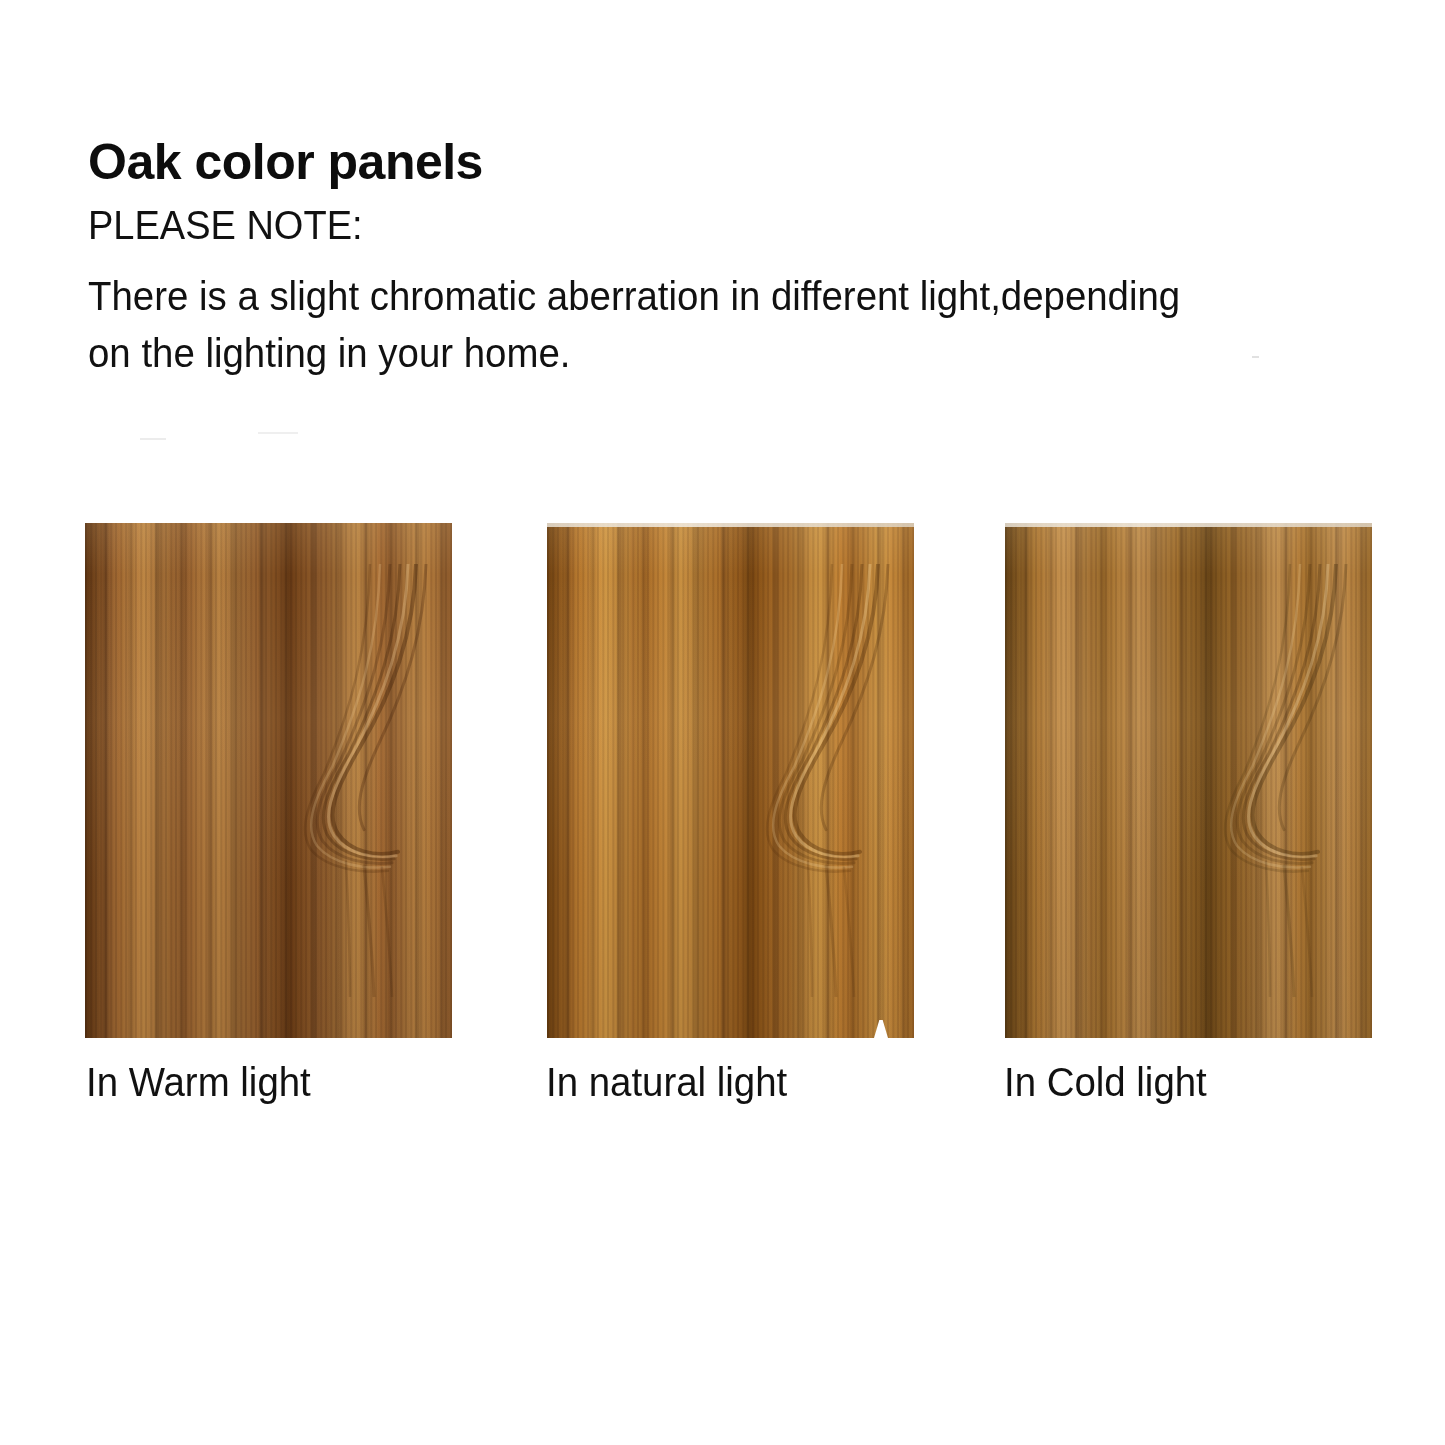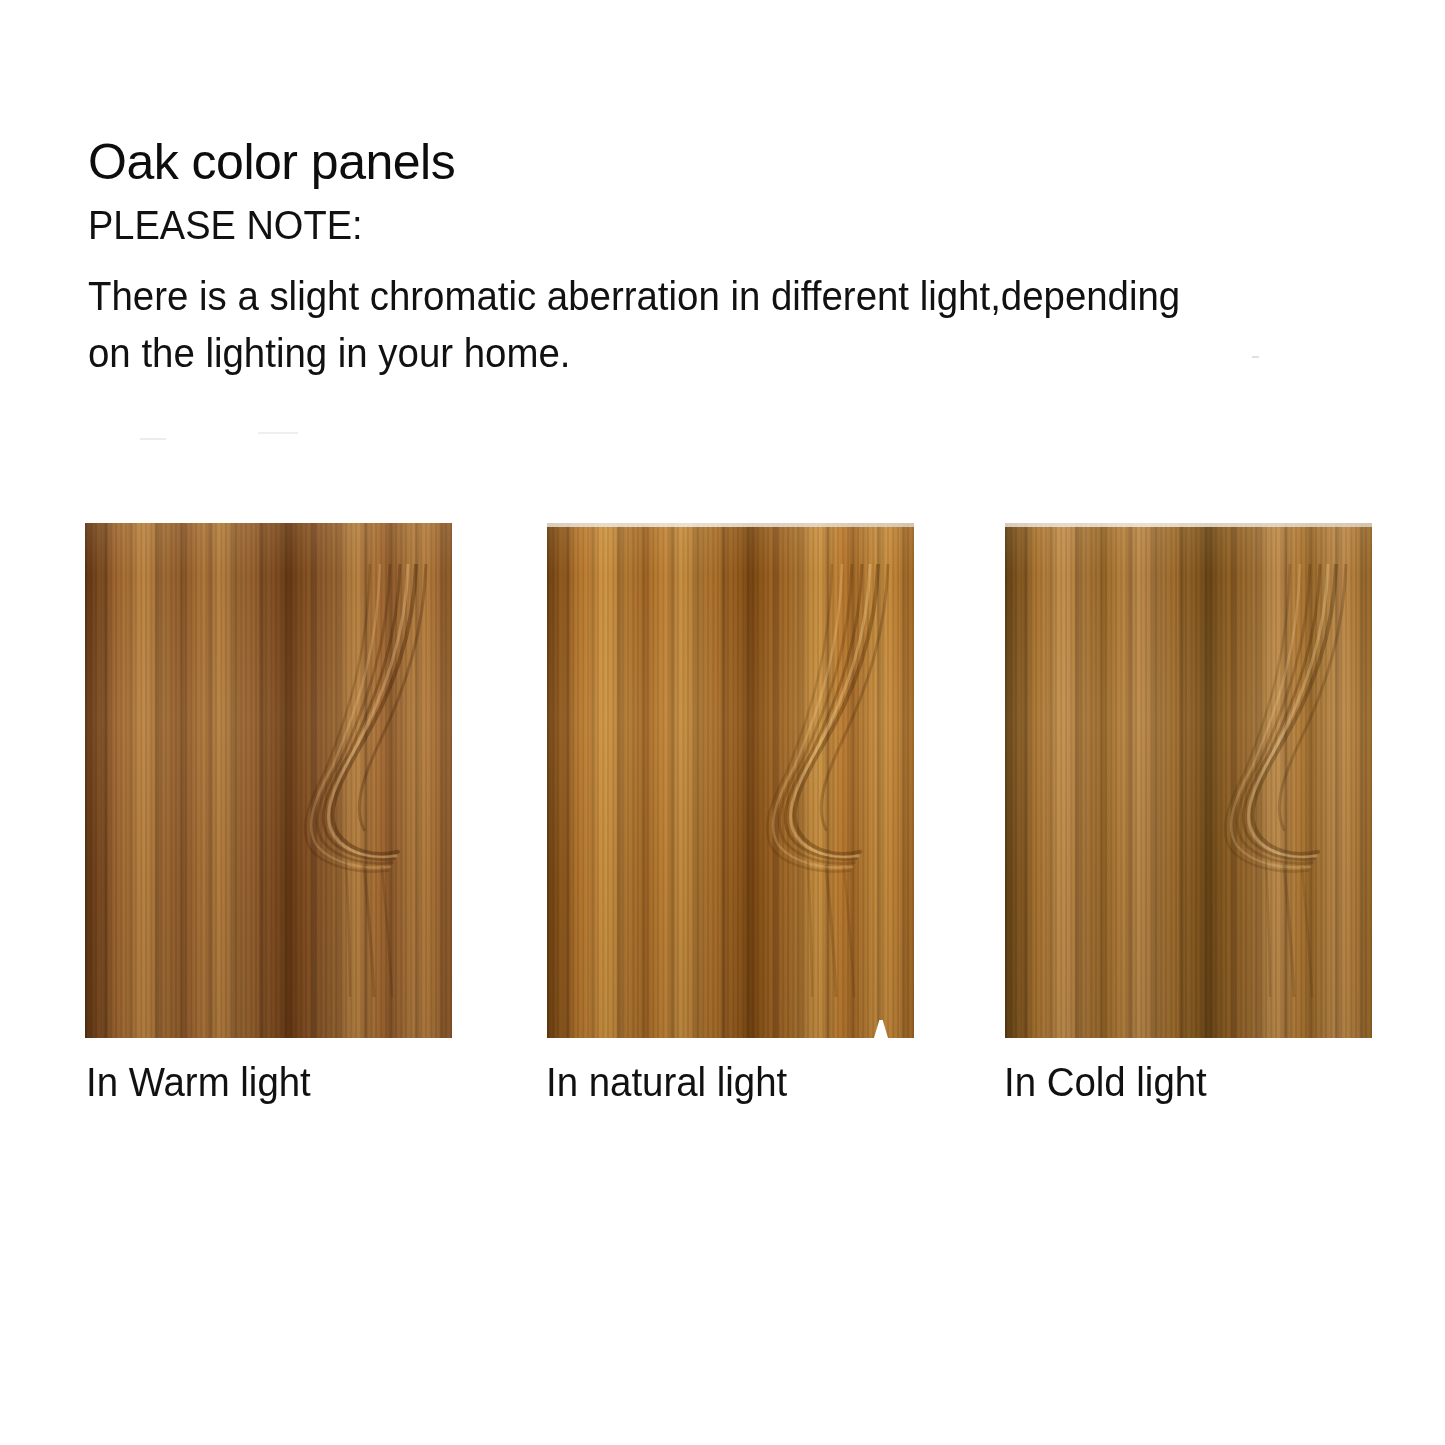--- a/index.html
+++ b/index.html
@@ -10,21 +10,21 @@
     font-family:"Liberation Sans","DejaVu Sans",sans-serif;
     overflow:hidden;
     position:relative;
     -webkit-font-smoothing:antialiased;
   }
   .page{position:absolute;inset:0;}
 
   
   .title{
     position:absolute;left:88px;top:100px;
-    font-size:50px;font-weight:normal;color:#0d0d0d;
+    font-size:50px;font-weight:bold;color:#0d0d0d;
     letter-spacing:-0.5px;line-height:1.12;
     white-space:nowrap;
   }
   .note-label{
     position:absolute;left:88px;top:202px;
     font-size:40px;font-weight:400;color:#111111;
     line-height:1.15;white-space:nowrap;
     transform:scaleX(0.95);transform-origin:left center;
   }
   .note-body{

